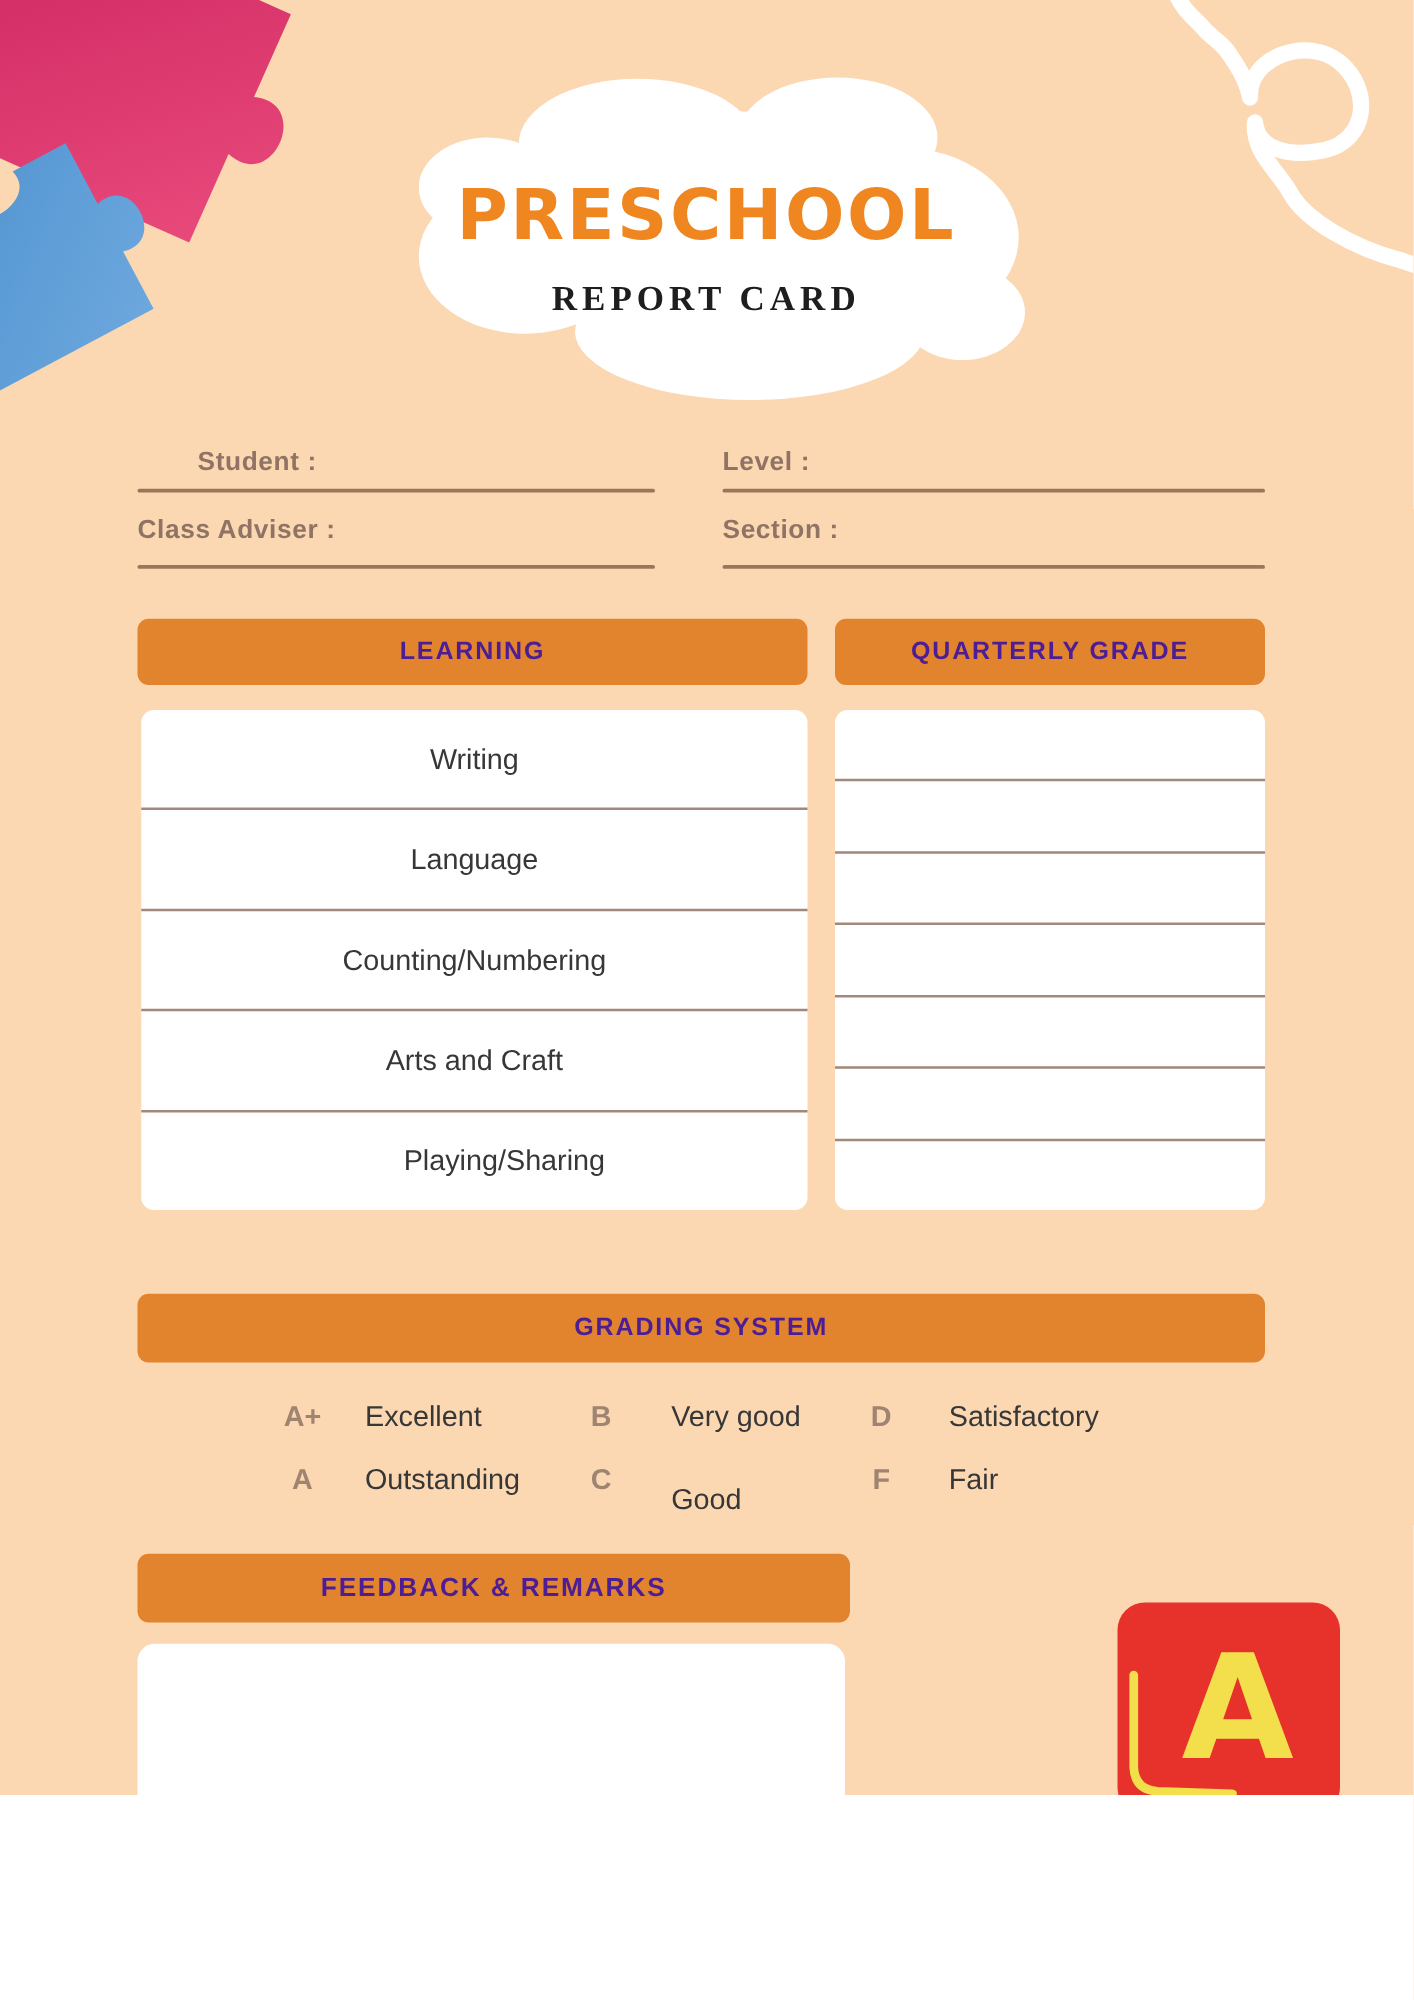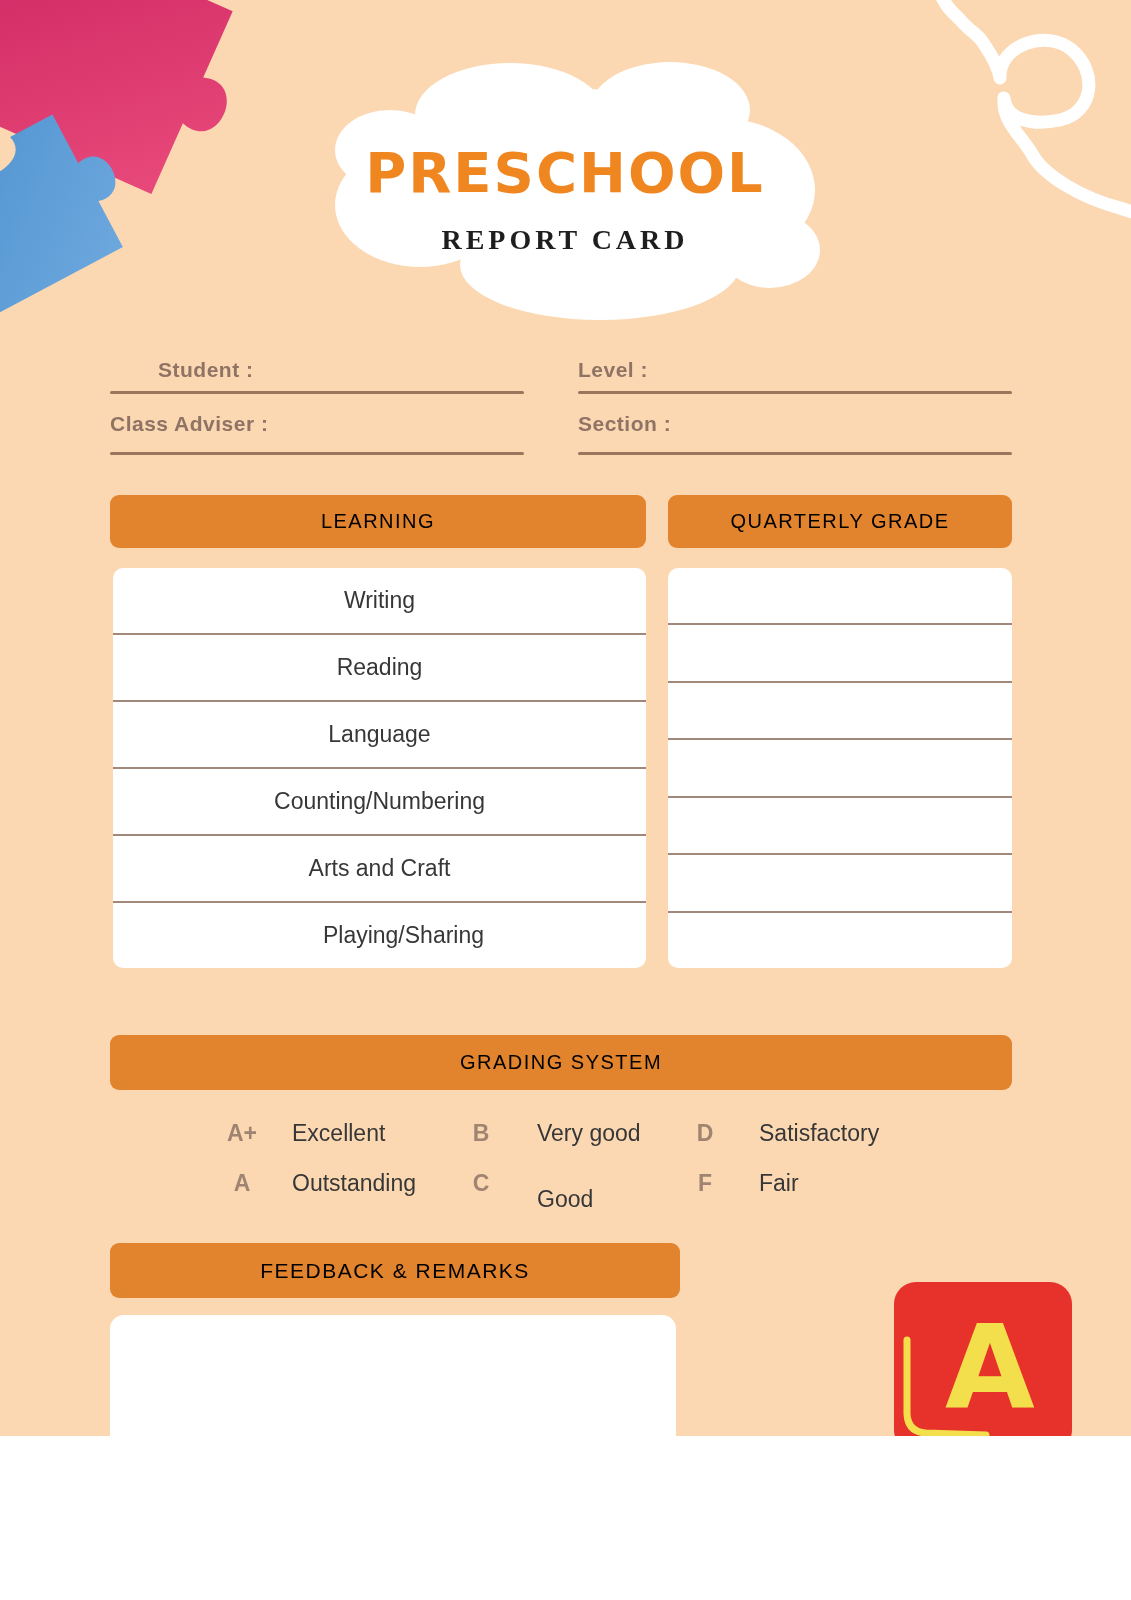--- a/index.html
+++ b/index.html
@@ -17,21 +17,21 @@
   .title2{position:absolute;left:300px;top:224px;width:530px;text-align:center;
           font-family:Liberation Serif, serif;font-weight:700;font-size:28px;
           letter-spacing:4px;color:#1E1E1E;}
 
   
   .field-label{position:absolute;font-size:21px;font-weight:700;color:#8F7364;letter-spacing:.5px;}
   .field-line{position:absolute;height:3px;background:#9B765C;border-radius:2px;}
 
   
   .bar{position:absolute;background:#E2832E;border-radius:9px;display:flex;align-items:center;justify-content:center;
-       color:#000000;font-weight:400;font-size:20px;letter-spacing:1.5px;font-family:"Liberation Sans",sans-serif;}
+       color:#4c1d95;font-weight:700;font-size:20px;letter-spacing:1.5px;font-family:"Liberation Sans",sans-serif;}
 
   
   .table{position:absolute;background:#FFFFFF;border-radius:10px;display:flex;flex-direction:column;}
   .trow{flex:1;display:flex;align-items:center;justify-content:center;
         font-size:23px;color:#373737;border-bottom:2px solid #A1887A;}
   .trow:last-child{border-bottom:none;padding-left:48px;}
 
   
   .grade-letter{position:absolute;height:30px;line-height:30px;text-align:center;
                 font-size:23px;font-weight:700;color:#A08472;}
@@ -105,21 +105,20 @@
   <div class="field-label" style="left:110px;top:412px;">Class Adviser :</div>
   <div class="field-line" style="left:110px;top:452px;width:414px;"></div>
   <div class="field-label" style="left:578px;top:412px;">Section :</div>
   <div class="field-line" style="left:578px;top:452px;width:434px;"></div>
 
   <div class="bar" style="left:110px;top:495px;width:536px;height:53px;">LEARNING</div>
   <div class="bar" style="left:668px;top:495px;width:344px;height:53px;">QUARTERLY GRADE</div>
 
   <div class="table" style="left:113px;top:568px;width:533px;height:400px;">
     <div class="trow">Writing</div>
-    <div class="trow">Reading</div>
     <div class="trow">Language</div>
     <div class="trow">Counting/Numbering</div>
     <div class="trow">Arts and Craft</div>
     <div class="trow">Playing/Sharing</div>
   </div>
 
   <div class="table" style="left:668px;top:568px;width:344px;height:400px;">
     <div class="trow"></div>
     <div class="trow"></div>
     <div class="trow"></div>

